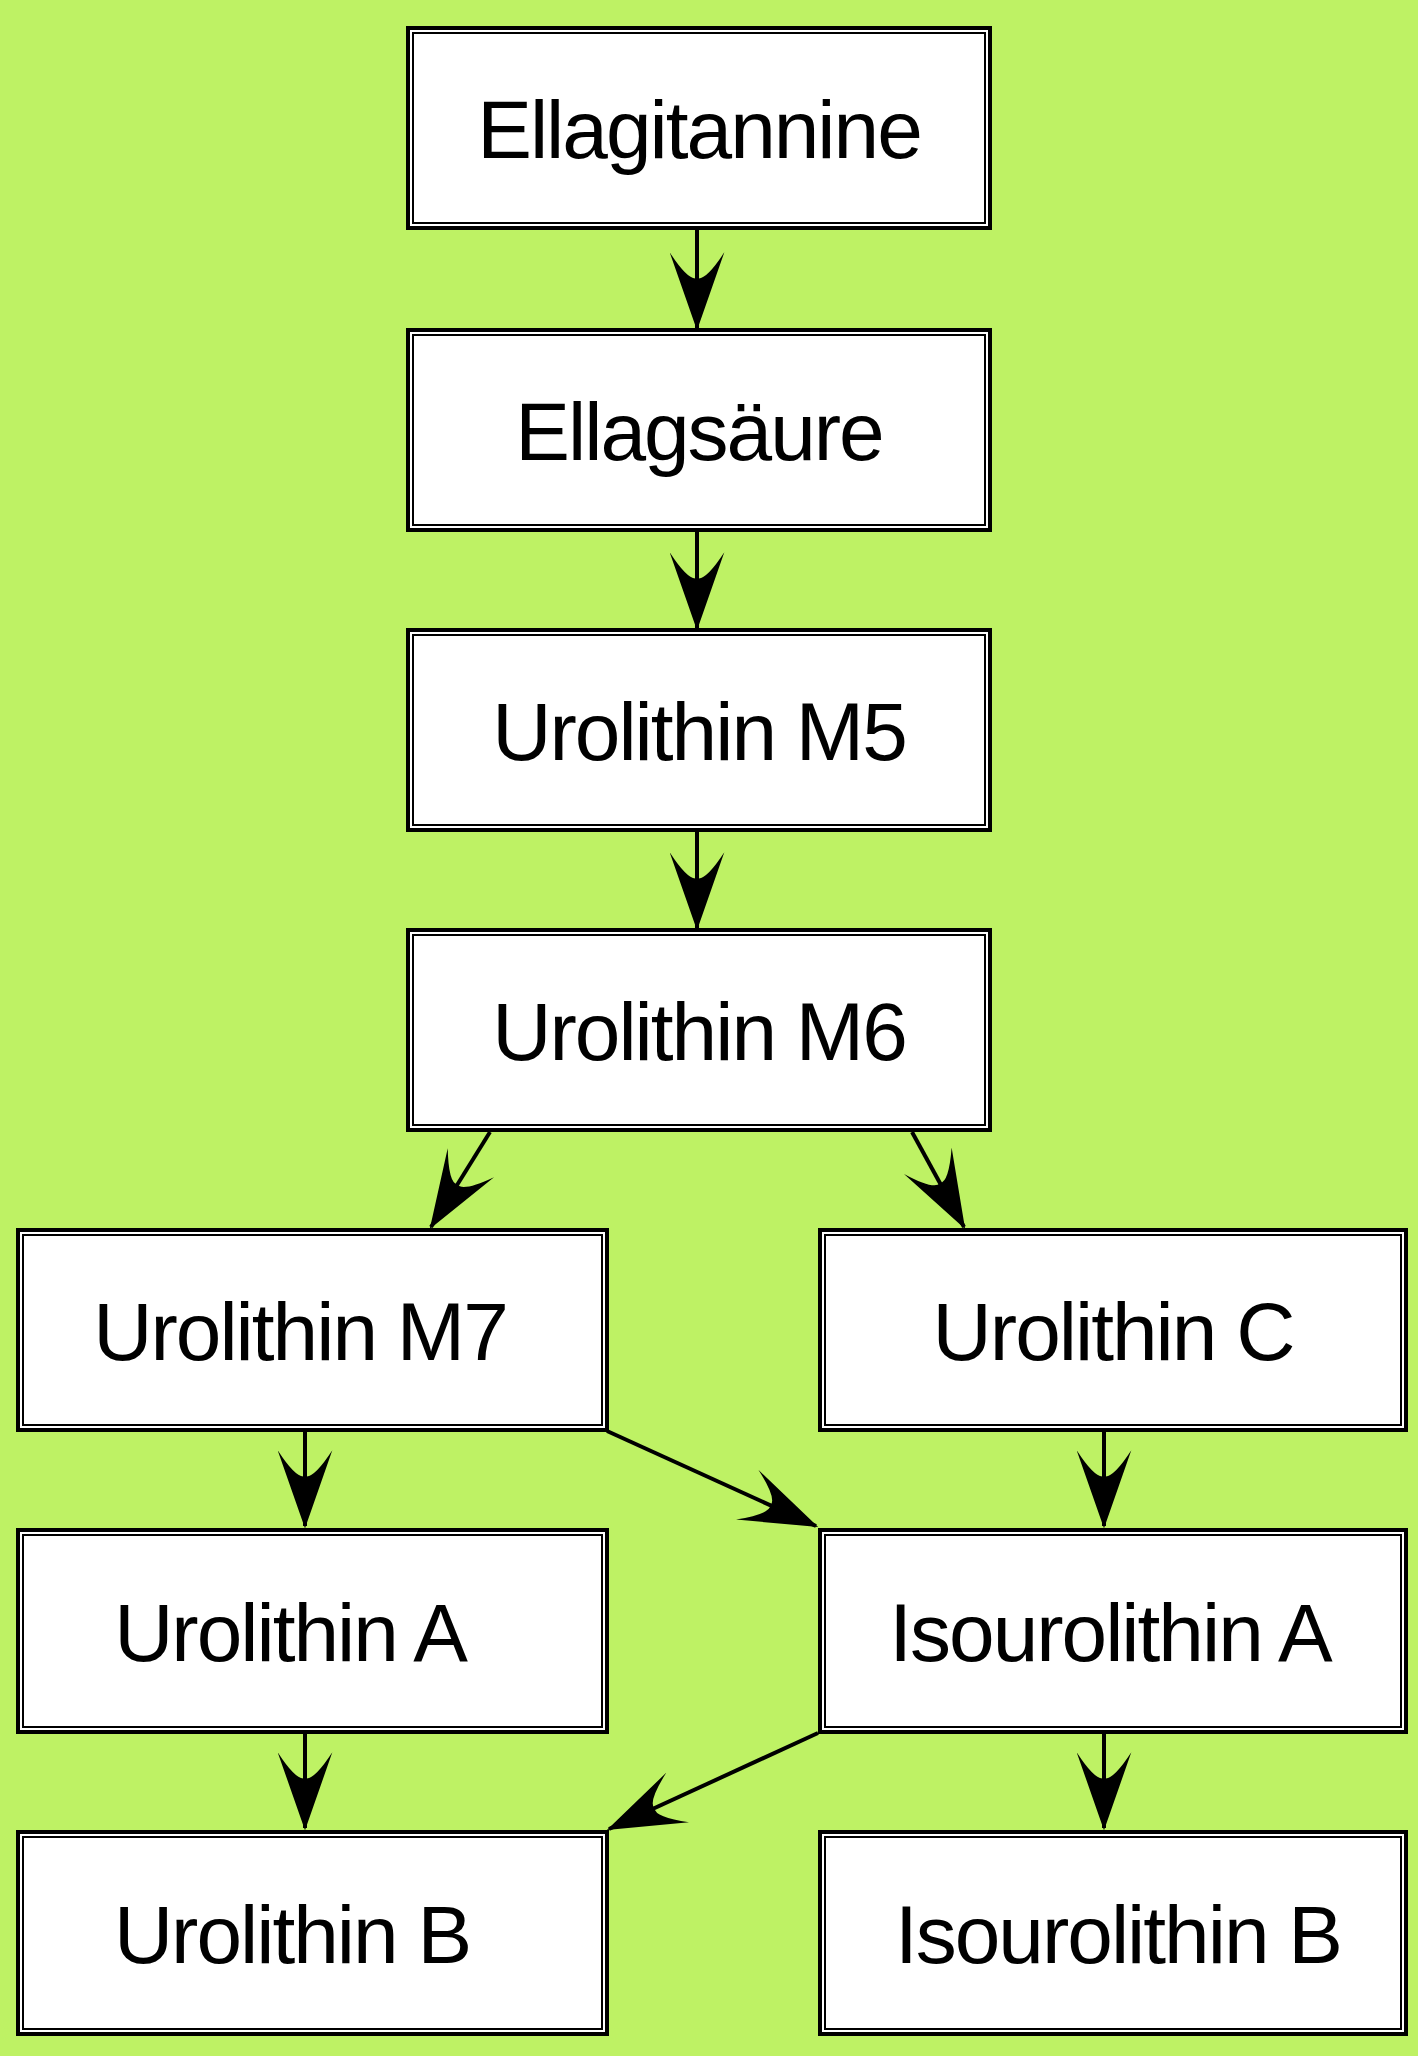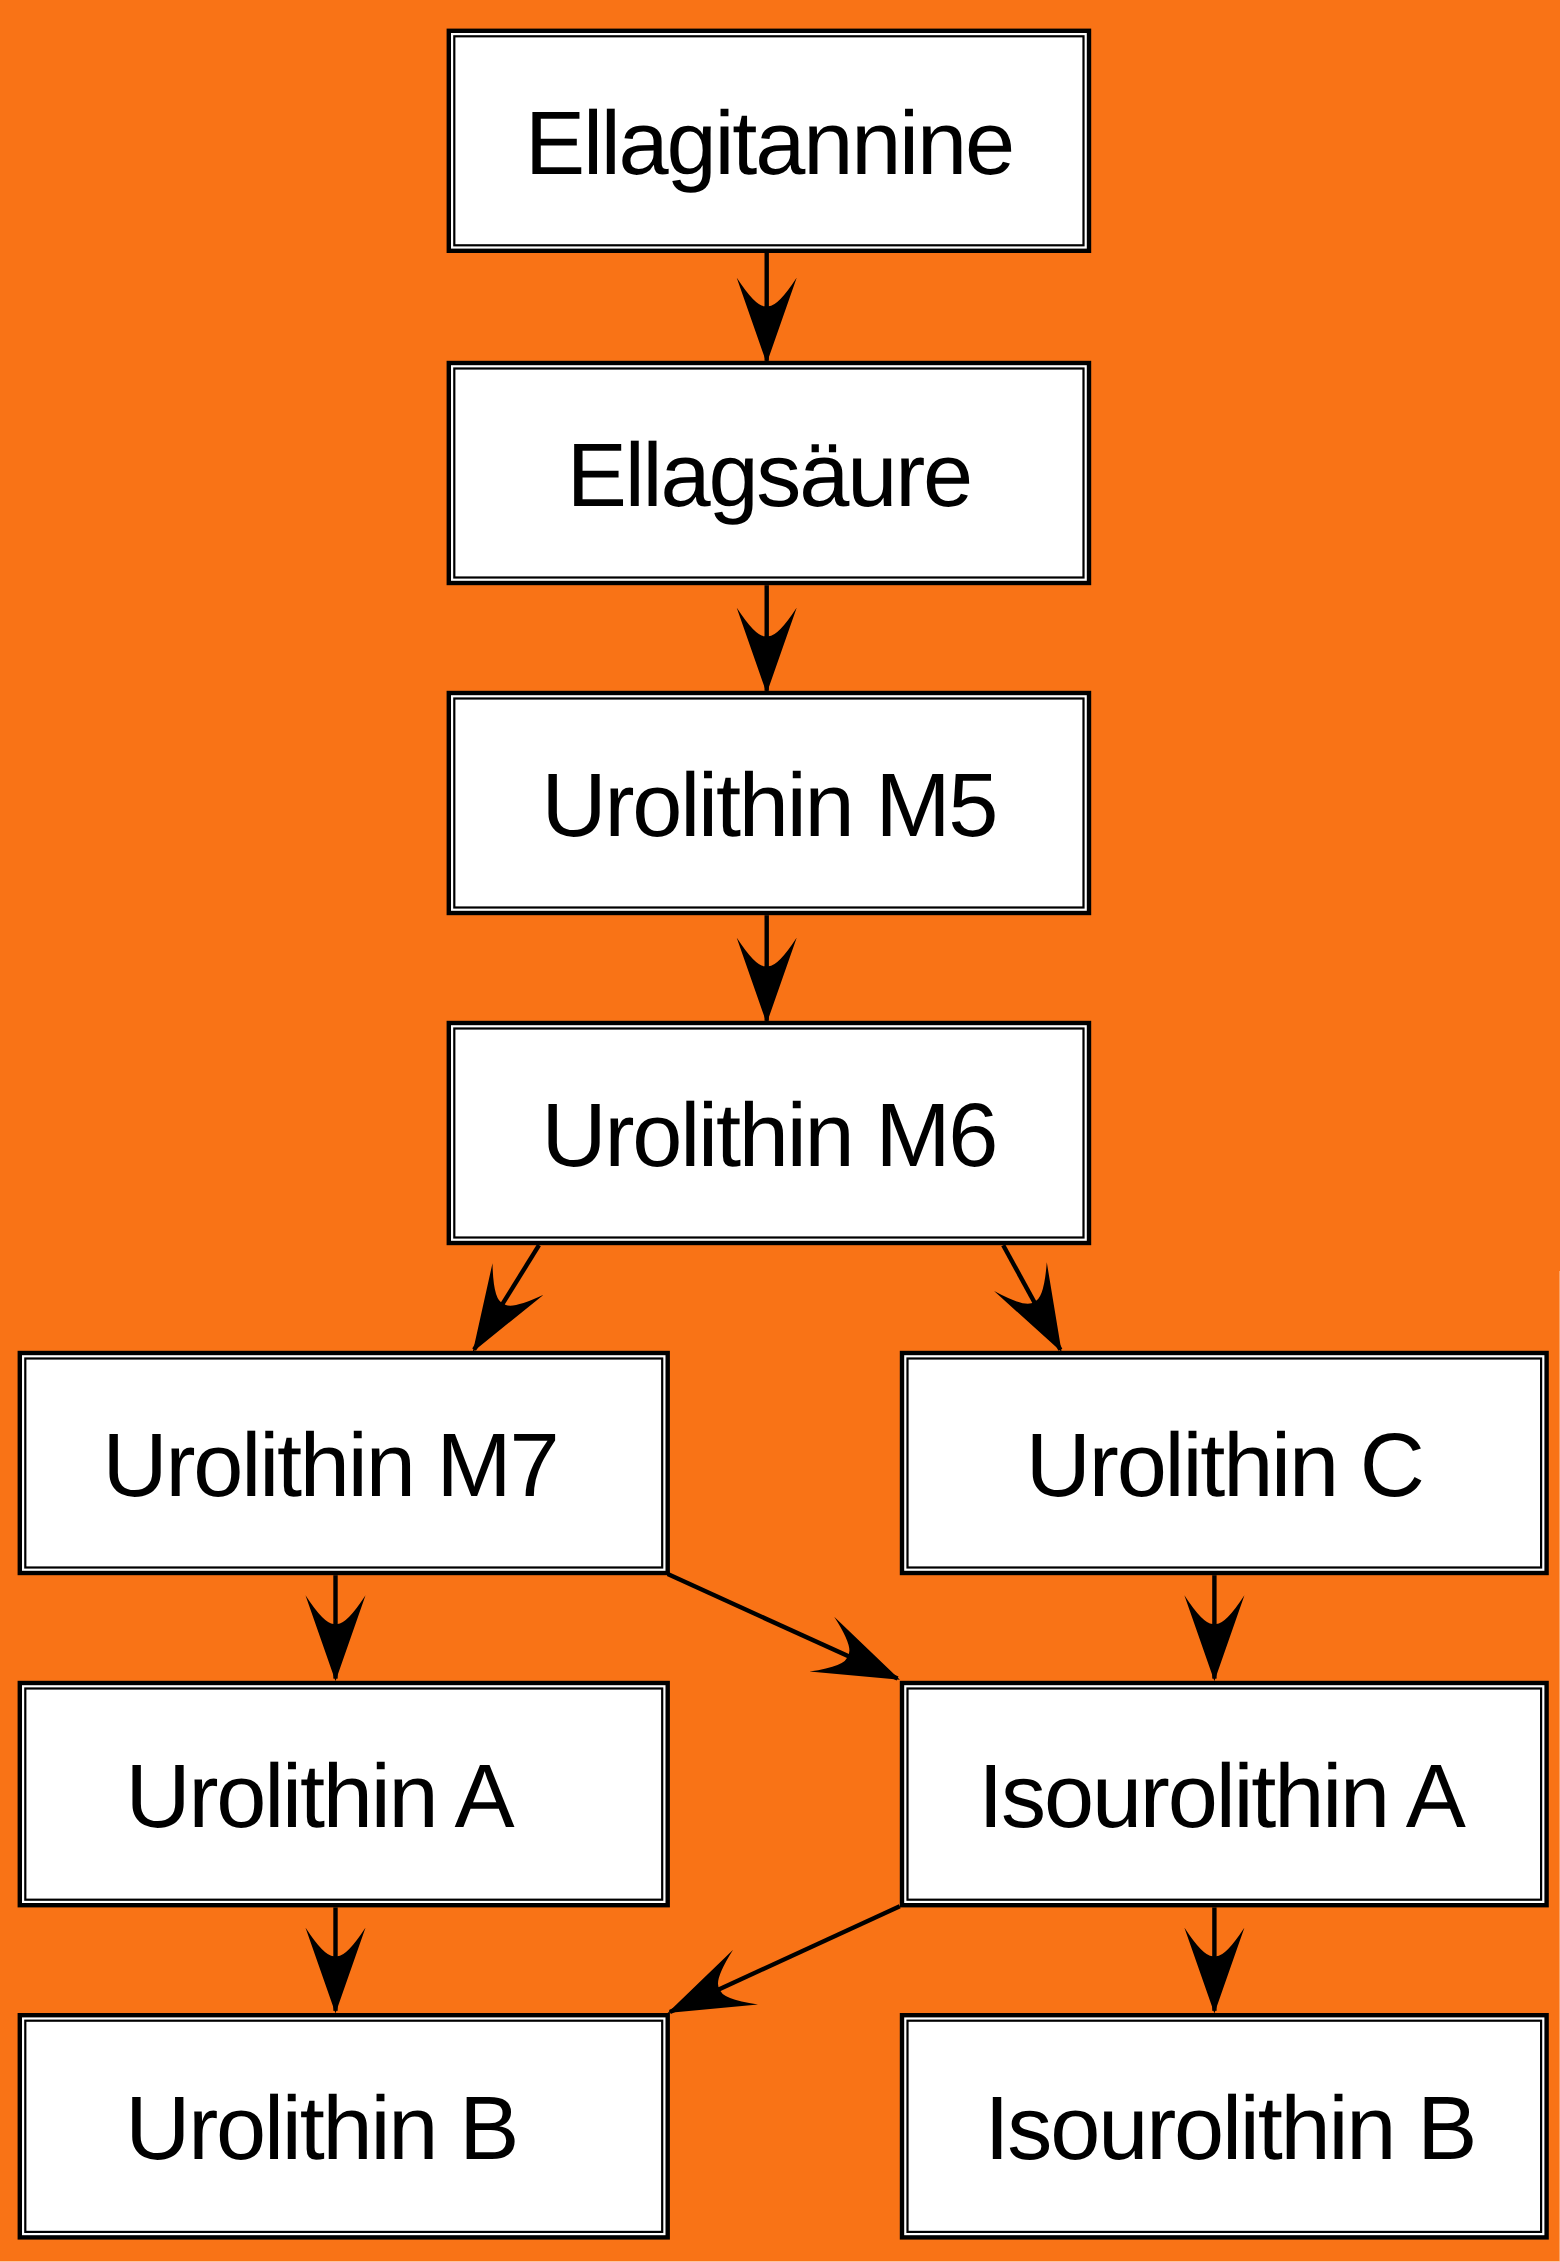--- a/index.html
+++ b/index.html
@@ -3,21 +3,21 @@
 <meta charset="utf-8">
 <style>
   html, body {
     margin: 0;
     padding: 0;
     background: #ffffff;
   }
   .stage {
     width: 1418px;
     height: 2056px;
-    background: #f97316;
+    background: #bef264;
     position: relative;
   }
   svg {
     display: block;
   }
   .node-outer {
     fill: #ffffff;
     stroke: #000000;
     stroke-width: 4;
   }

